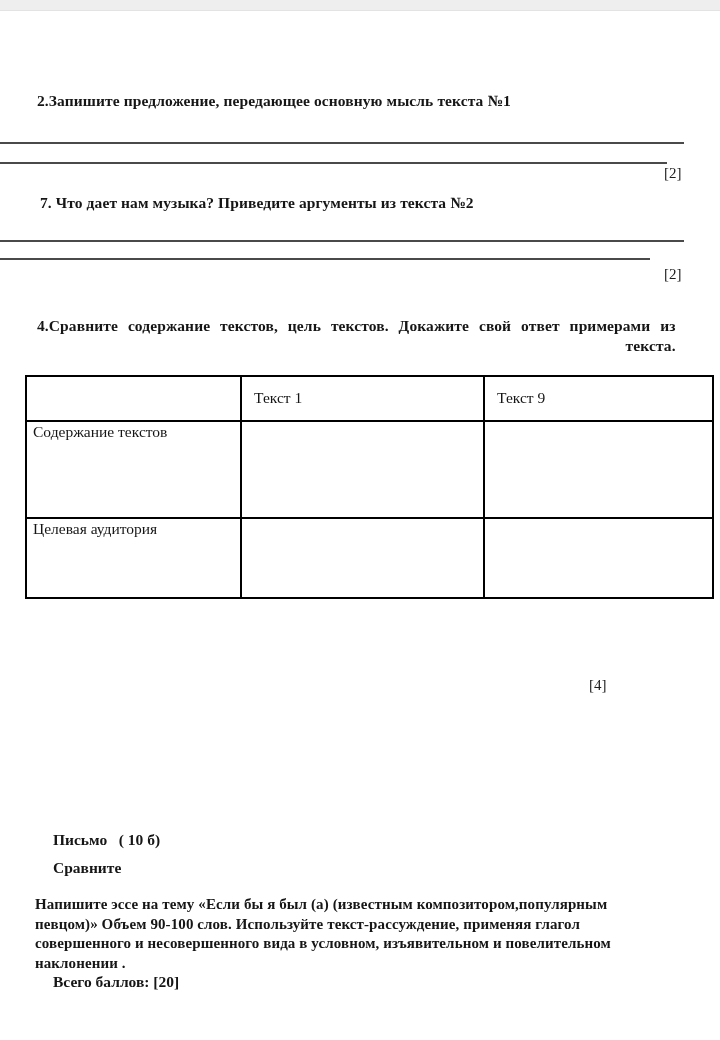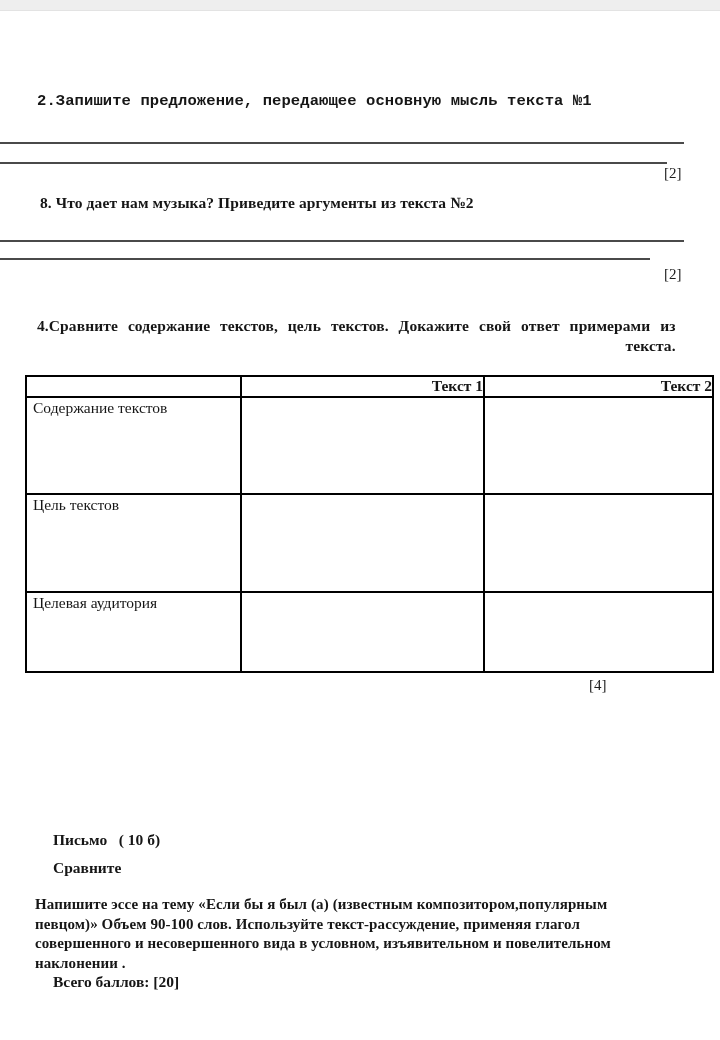--- a/index.html
+++ b/index.html
@@ -20,21 +20,21 @@
     border-bottom: 1px solid #e3e3e3;
   }
   .q-heading {
     position: absolute;
     font-weight: bold;
     font-size: 15.5px;
     line-height: 20px;
     white-space: pre-line;
     letter-spacing: 0.1px;
   }
-  .q2 { left: 37px; top: 91px; font-family: Liberation Mono, monospace; }
+  .q2 { left: 37px; top: 91px; }
   .q3 { left: 40px; top: 193px; }
   .q4 { left: 37px; top: 316px; word-spacing: 6px; text-align: right; }
   .answer-line {
     position: absolute;
     height: 0;
     border-top: 2px solid #4a4a4a;
   }
   .line-a1 { left: 0; top: 142px; width: 684px; }
   .line-a2 { left: 0; top: 162px; width: 667px; }
   .line-b1 { left: 0; top: 240px; width: 684px; }
@@ -56,21 +56,21 @@
     table-layout: fixed;
     font-size: 15.5px;
   }
   table.cmp td, table.cmp th {
     border: 2px solid #000000;
     padding: 1px 6px;
     vertical-align: top;
     font-weight: normal;
     overflow: hidden;
   }
-  table.cmp th.head { text-align: right; height: 19px; padding: 0; font-weight: bold; }
+  table.cmp th.head { text-align: left; height: 19px; padding: 12px; }
   table.cmp td.label { text-align: left; }
   .r1 td { height: 93px; margin-top: 44px; }
   .r2 td { height: 94px; }
   .r3 td { height: 76px; }
   .w-title, .w-subtitle, .w-total {
     position: absolute;
     left: 53px;
     font-weight: bold;
     font-size: 15.5px;
     white-space: pre;
@@ -91,47 +91,42 @@
 </head>
 <body>
 
 <div class="top-bar"></div>
 
 <div class="q-heading q2">2.Запишите предложение, передающее основную мысль текста №1</div>
 <div class="answer-line line-a1"></div>
 <div class="answer-line line-a2"></div>
 <div class="score score-q2">[2]</div>
 
-<div class="q-heading q3">8. Что дает нам музыка? Приведите аргументы из текста №2</div>
+<div class="q-heading q3">7. Что дает нам музыка? Приведите аргументы из текста №2</div>
 <div class="answer-line line-b1"></div>
 <div class="answer-line line-b2"></div>
 <div class="score score-q3">[2]</div>
 
 <div class="q-heading q4">4.Сравните содержание текстов, цель текстов. Докажите свой ответ примерами из
 текста.</div>
 
 <table class="cmp">
   <colgroup>
     <col style="width:215px">
     <col style="width:243px">
     <col style="width:229px">
   </colgroup>
   <tbody>
       <tr>
     <th class="head"></th>
     <th class="head">Текст 1</th>
-    <th class="head">Текст 2</th>
+    <th class="head">Текст 9</th>
   </tr>
   <tr class="r1">
     <td class="label">Содержание текстов</td>
-    <td></td>
-    <td></td>
-  </tr>
-  <tr class="r2">
-    <td class="label">Цель текстов</td>
     <td></td>
     <td></td>
   </tr>
   <tr class="r3">
     <td class="label">Целевая аудитория</td>
     <td></td>
     <td></td>
   </tr>
 </tbody>
   </table>

